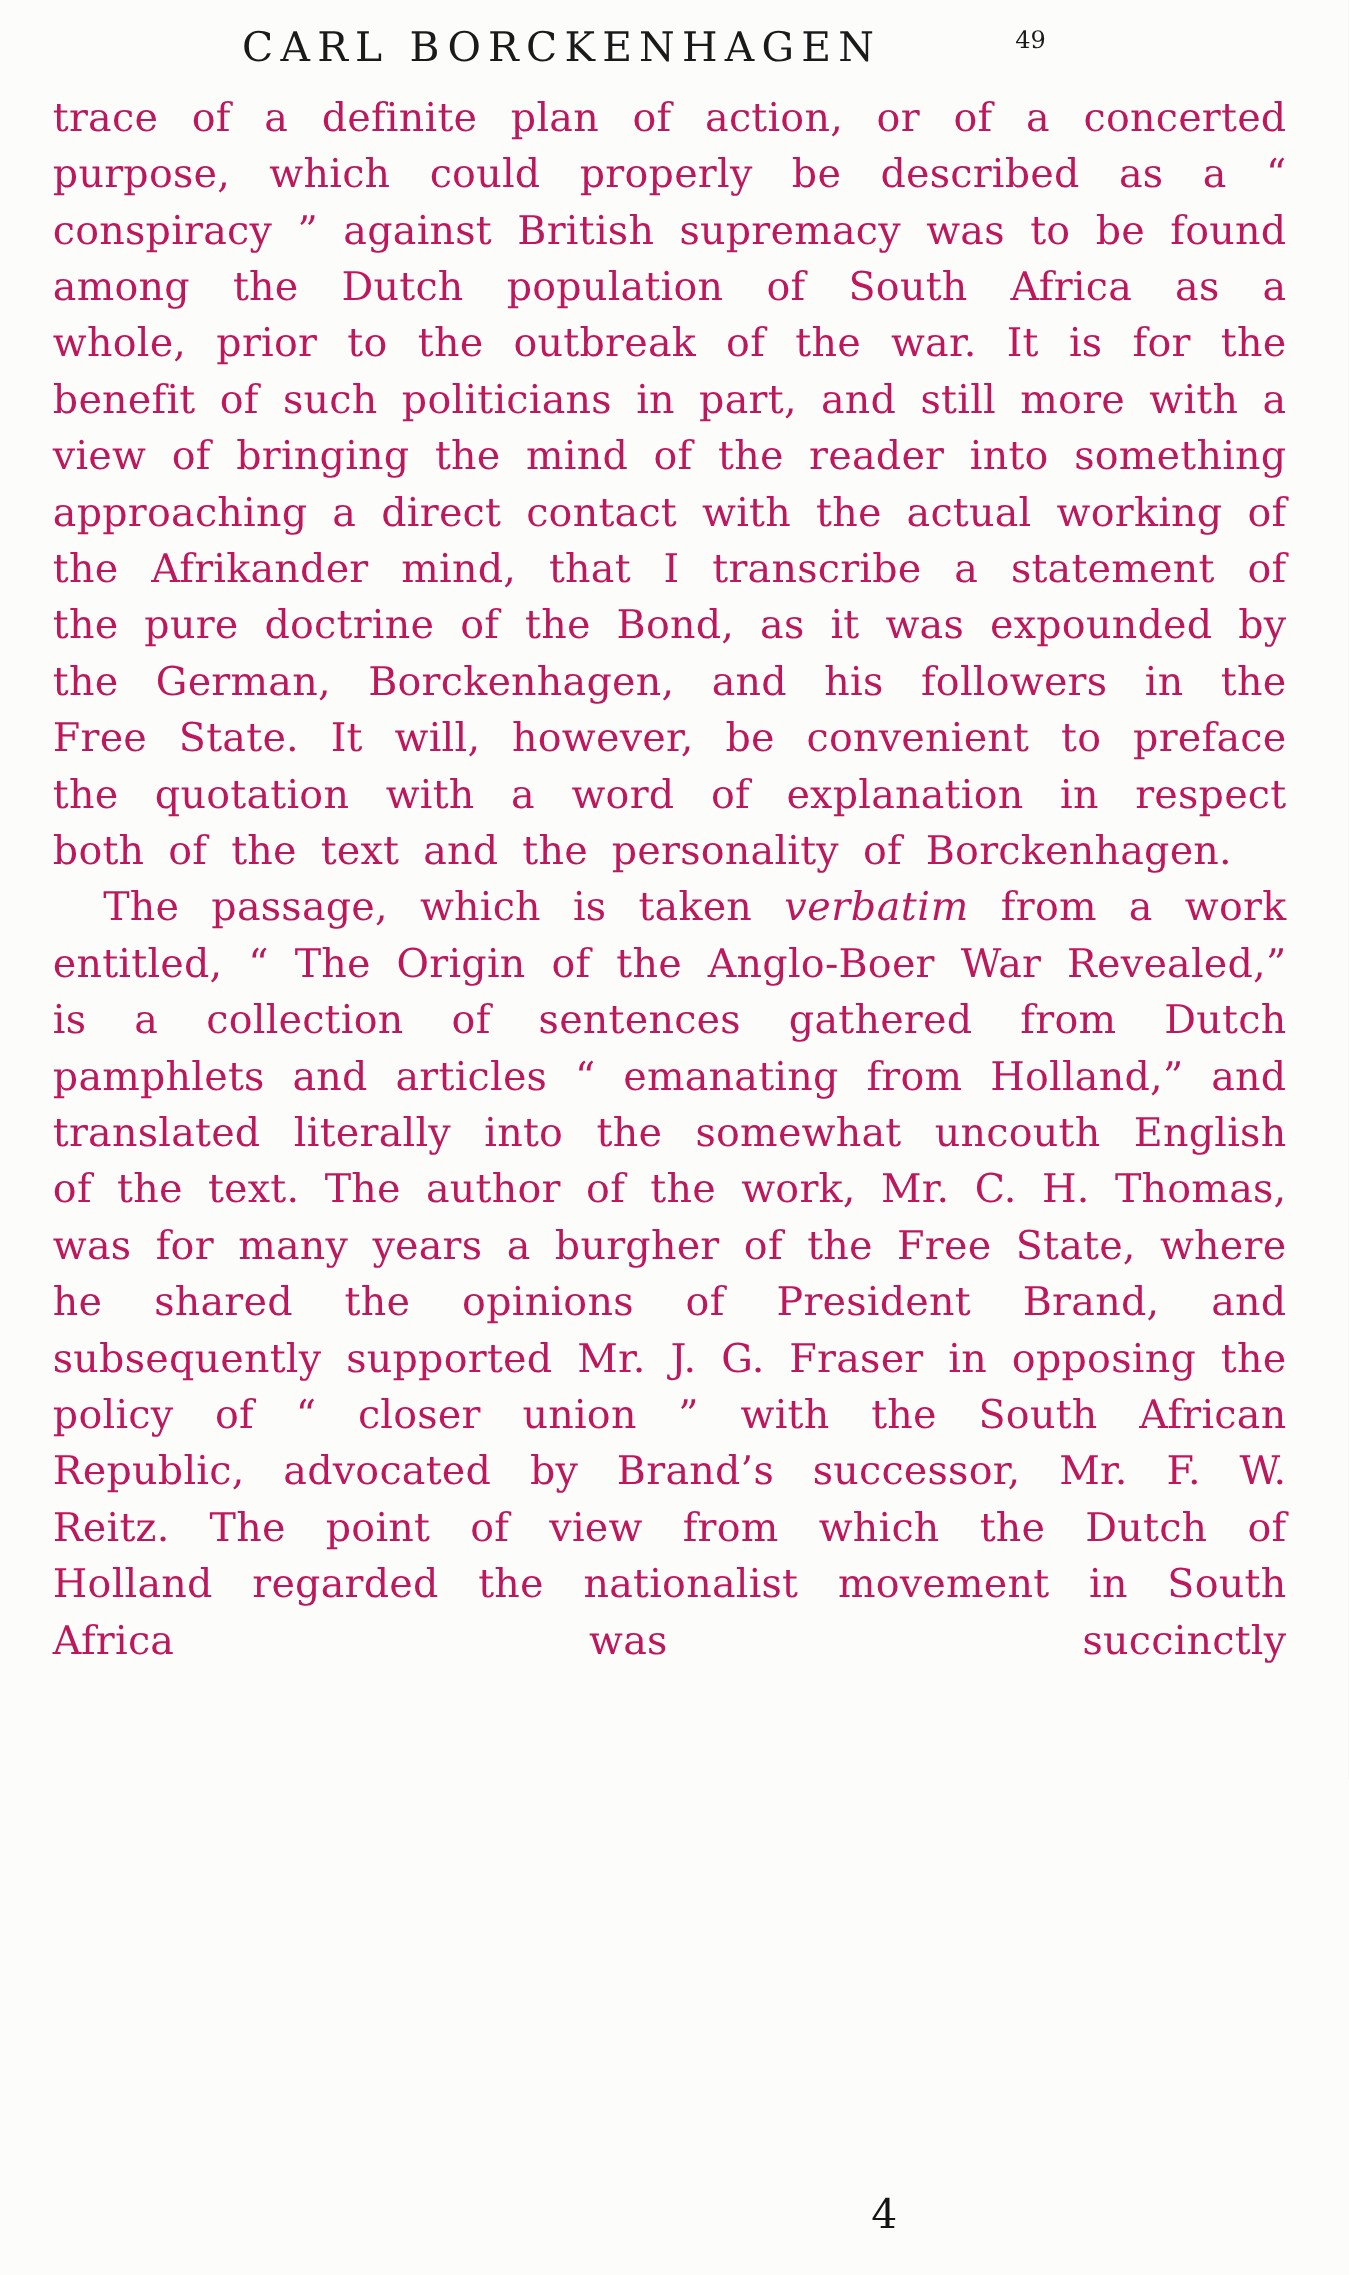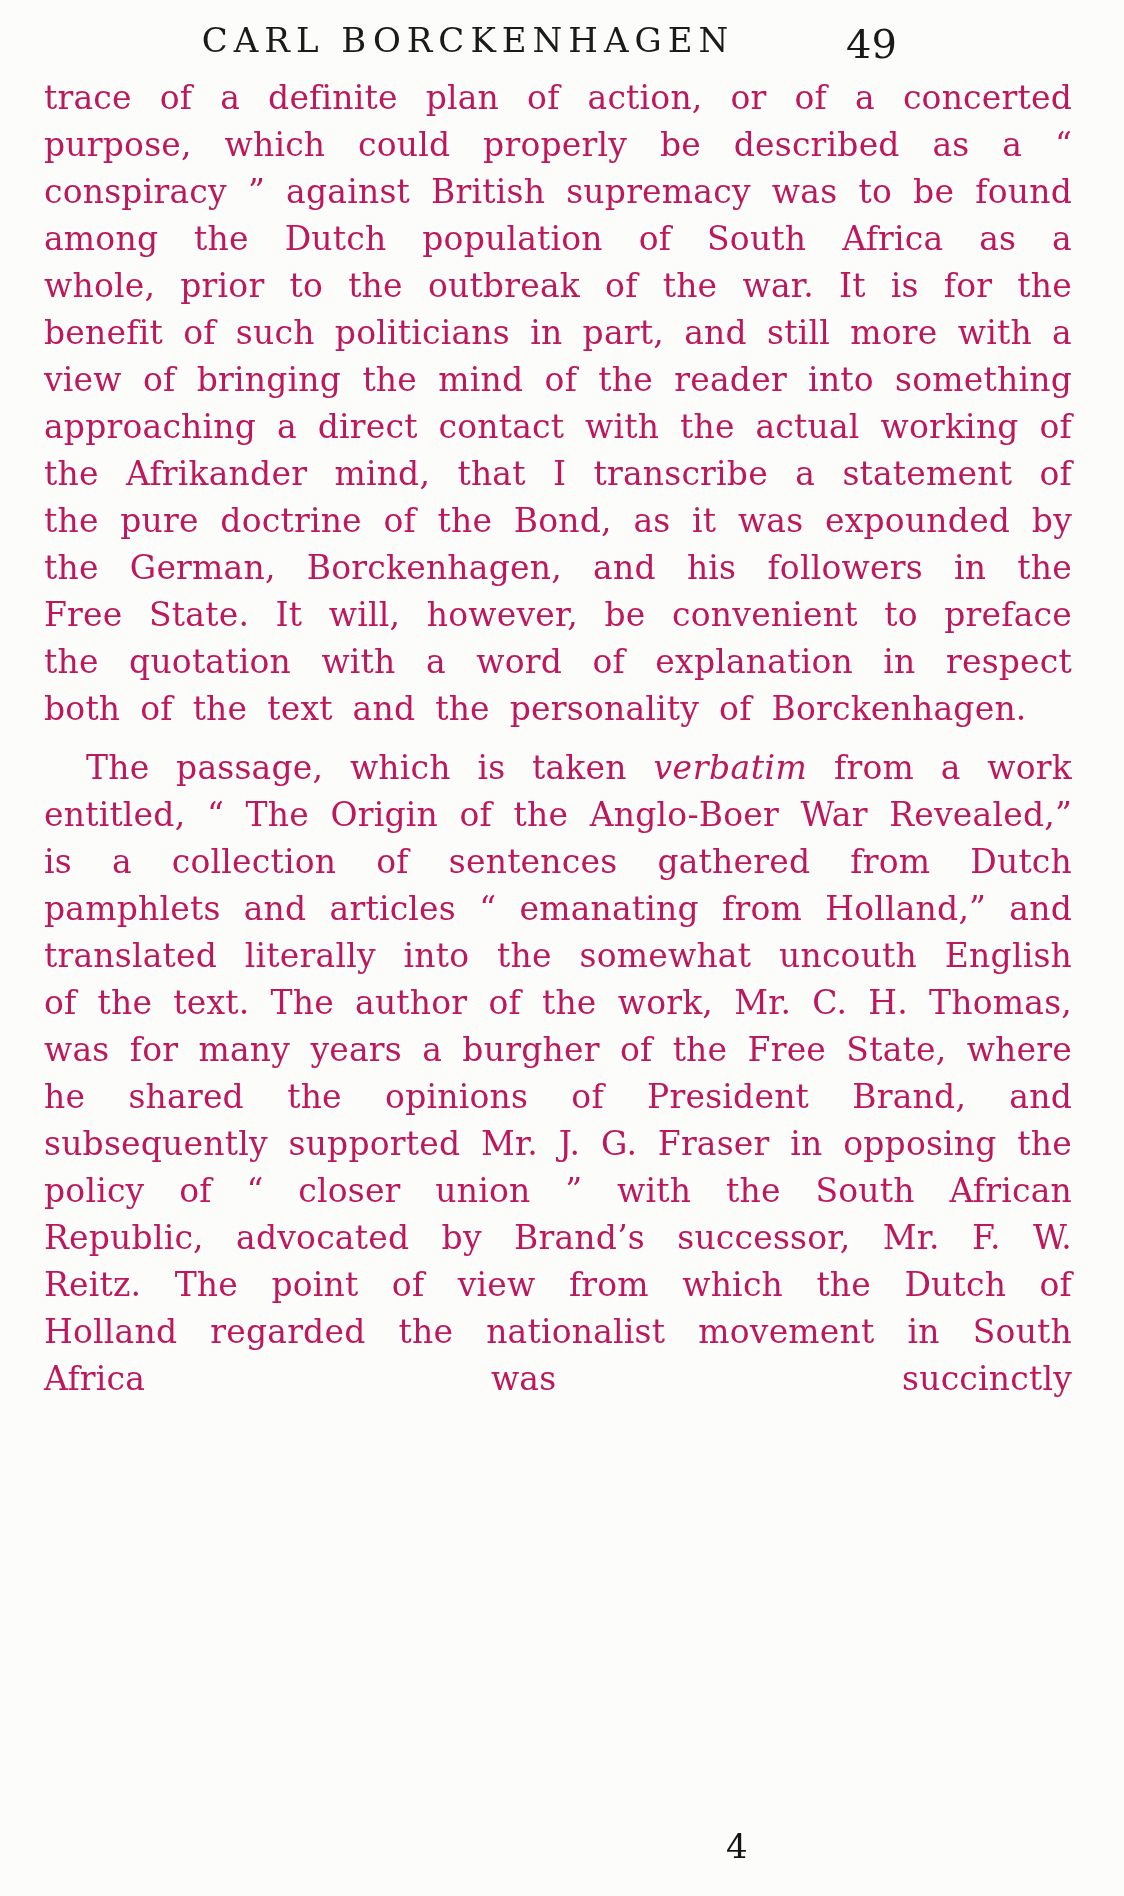--- a/index.html
+++ b/index.html
@@ -30,42 +30,41 @@
     transform: translateX(-50%);
     font-size: 34px;
     letter-spacing: 6px;
     white-space: nowrap;
     color: #1a1a1a;
   }
   .page-number {
     position: absolute;
     left: 845px;
     top: 1px;
-    font-size: 40px;
+    font-size: 20px;
     color: #1a1a1a;
   }
   .text-block {
     position: absolute;
     top: 74px;
     left: 44px;
     width: 1028px;
     font-size: 33px;
     line-height: 47px;
     text-align: justify;
     word-spacing: 0.28em;
     letter-spacing: 0.2px;
     color: #be185d;
   }
   .para {
     margin: 0;
     padding: 0;
   }
   .para.indent {
     text-indent: 42px;
-    margin-top: 12px;
   }
   .para.continues {
     
     text-align-last: justify;
   }
   .ital {
     font-style: italic;
     letter-spacing: 0.5px;
   }
   .signature-mark {

